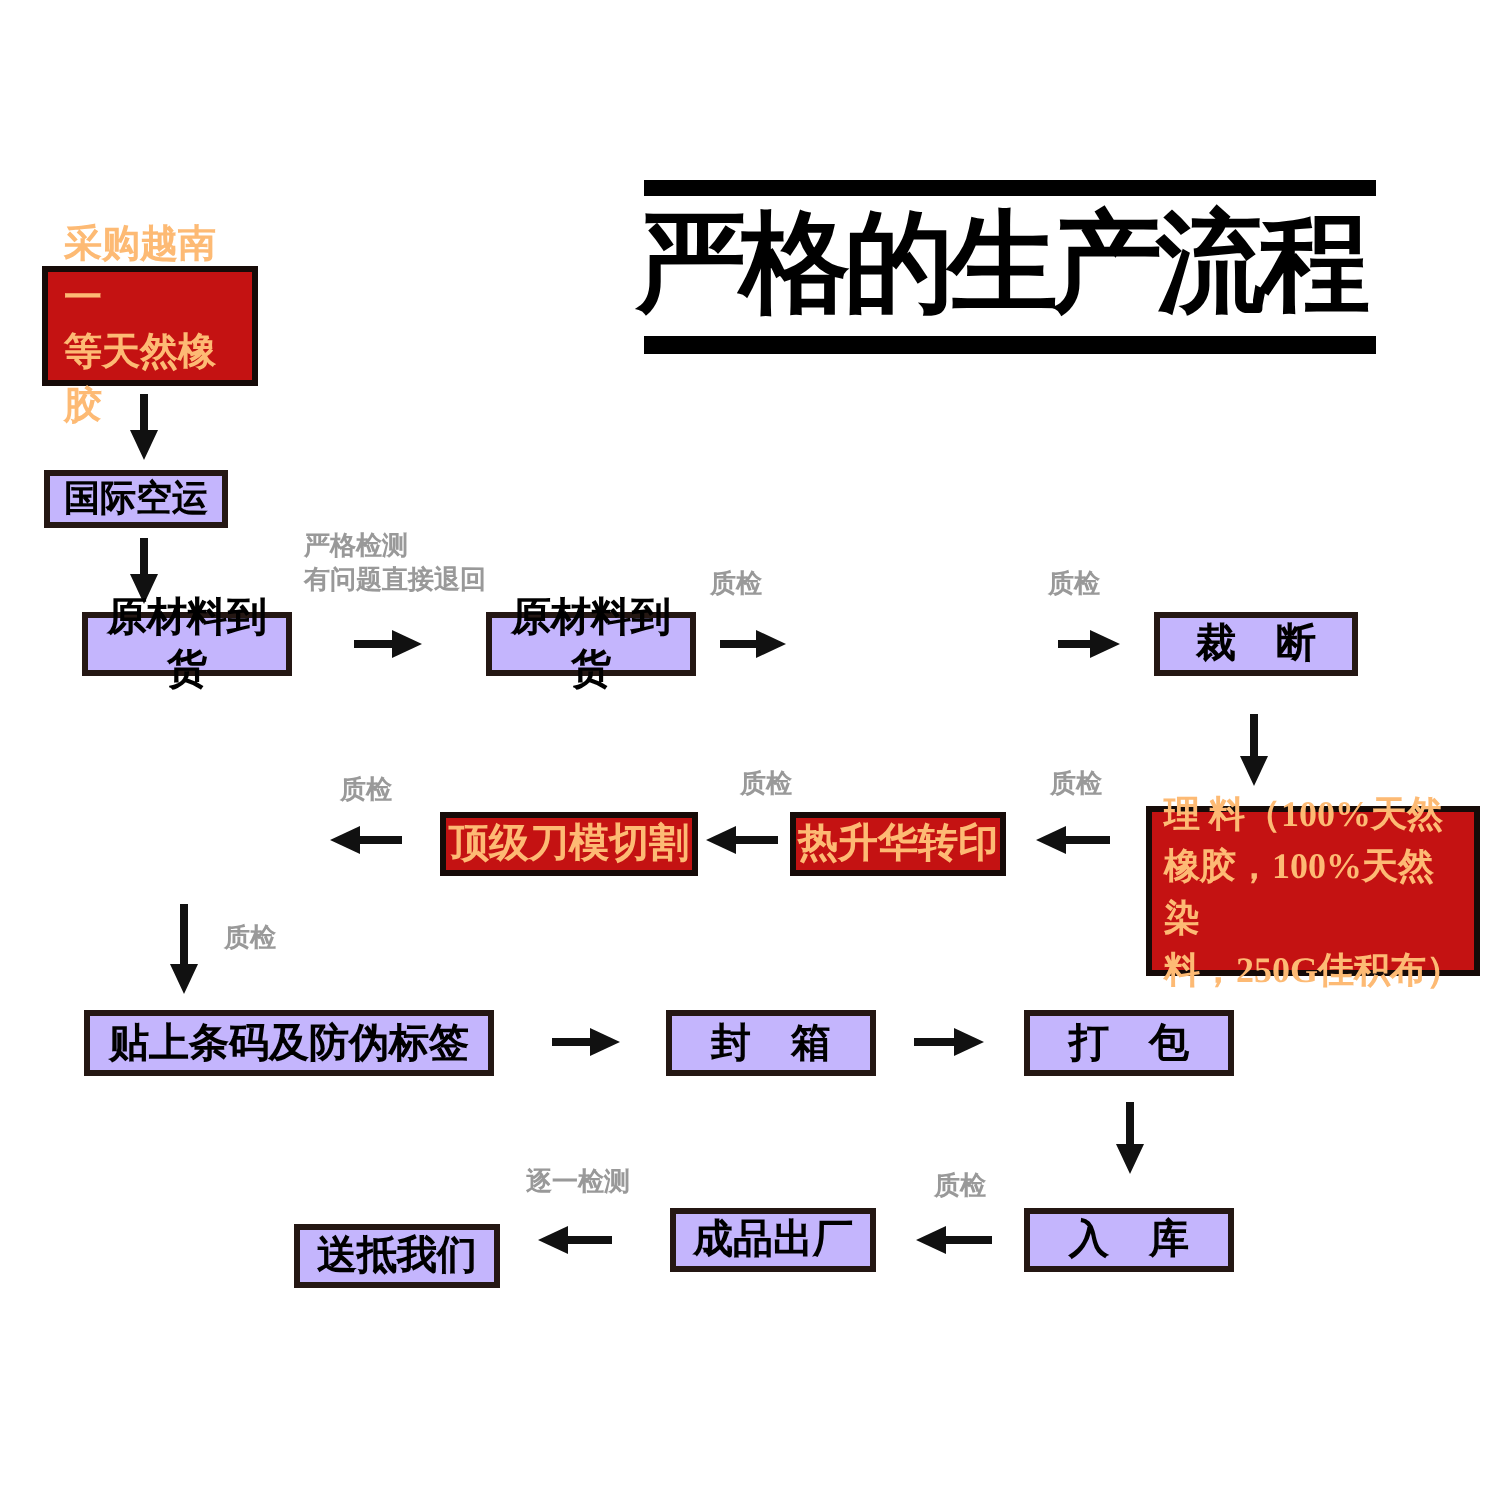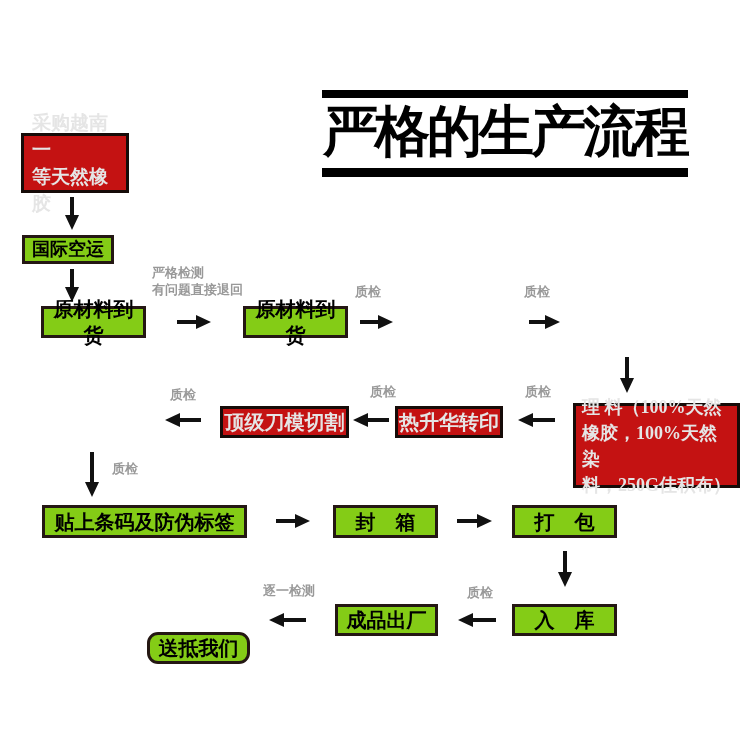--- a/index.html
+++ b/index.html
@@ -21,41 +21,41 @@
     position:absolute;left:322px;width:366px;height:8px;
     background:#000;
   }
   .title-text{
     position:absolute;left:318px;top:96px;width:374px;height:72px;
     margin:0;
     font-family:"DejaVu Sans","Liberation Sans",sans-serif;
     font-weight:900;
     font-size:55px;line-height:70px;
     letter-spacing:-3px;
-    text-align:center;
+    text-align:left;
     color:#000;
     white-space:nowrap;
   }
   
   .node{
     position:absolute;
     box-sizing:border-box;
     border:3px solid var(--border);
-    background:#84cc16;
+    background:#c4b5fd;
     color:#000;
     font-weight:bold;
     font-size:20px;
     display:flex;align-items:center;justify-content:center;
     text-align:center;
     white-space:pre-line;
     line-height:1.3;
   }
   .node.red{
     background:var(--red);
-    color:#e5e5e5;
+    color:#fdba74;
     border-color:#160b08;
   }
   .node.multiline{
     font-size:19px;
     line-height:27px;
     justify-content:flex-start;
     text-align:left;
     padding:0 8px;
   }
   .node.sort{
@@ -116,20 +116,21 @@
   <div class="glabel" style="left:355px;top:283px;">质检</div>
   <div class="ar" style="left:360px;top:315px;width:33px;height:14px;">
       <i class="shaft"></i>
       <i class="head-r"></i>
     </div>
   <div class="glabel" style="left:524px;top:283px;">质检</div>
   <div class="ar" style="left:529px;top:315px;width:31px;height:14px;">
       <i class="shaft"></i>
       <i class="head-r"></i>
     </div>
+  <div class="node" style="left:577px;top:306px;width:102px;height:32px;">裁　断</div>
 
   <div class="ar down" style="left:620px;top:357px;width:14px;height:36px;">
       <i class="shaft"></i>
       <i class="head-d"></i>
     </div>
 
   <div class="node red sort" style="left:573px;top:403px;width:167px;height:85px;">理  料（100%天然
 橡胶，100%天然染
 料，250G佳积布）</div>
   <div class="glabel" style="left:525px;top:383px;">质检</div>
@@ -178,15 +179,15 @@
   <div class="ar" style="left:458px;top:613px;width:38px;height:14px;">
       <i class="head-l"></i>
       <i class="shaft"></i>
     </div>
   <div class="node" style="left:335px;top:604px;width:103px;height:32px;">成品出厂</div>
   <div class="glabel" style="left:263px;top:582px;">逐一检测</div>
   <div class="ar" style="left:269px;top:613px;width:37px;height:14px;">
       <i class="head-l"></i>
       <i class="shaft"></i>
     </div>
-  <div class="node" style="left:147px;top:632px;width:103px;height:32px;border-radius:11px;">送抵我们</div>
+  <div class="node" style="left:147px;top:612px;width:103px;height:32px;">送抵我们</div>
 
 </div>
 
 </body></html>

